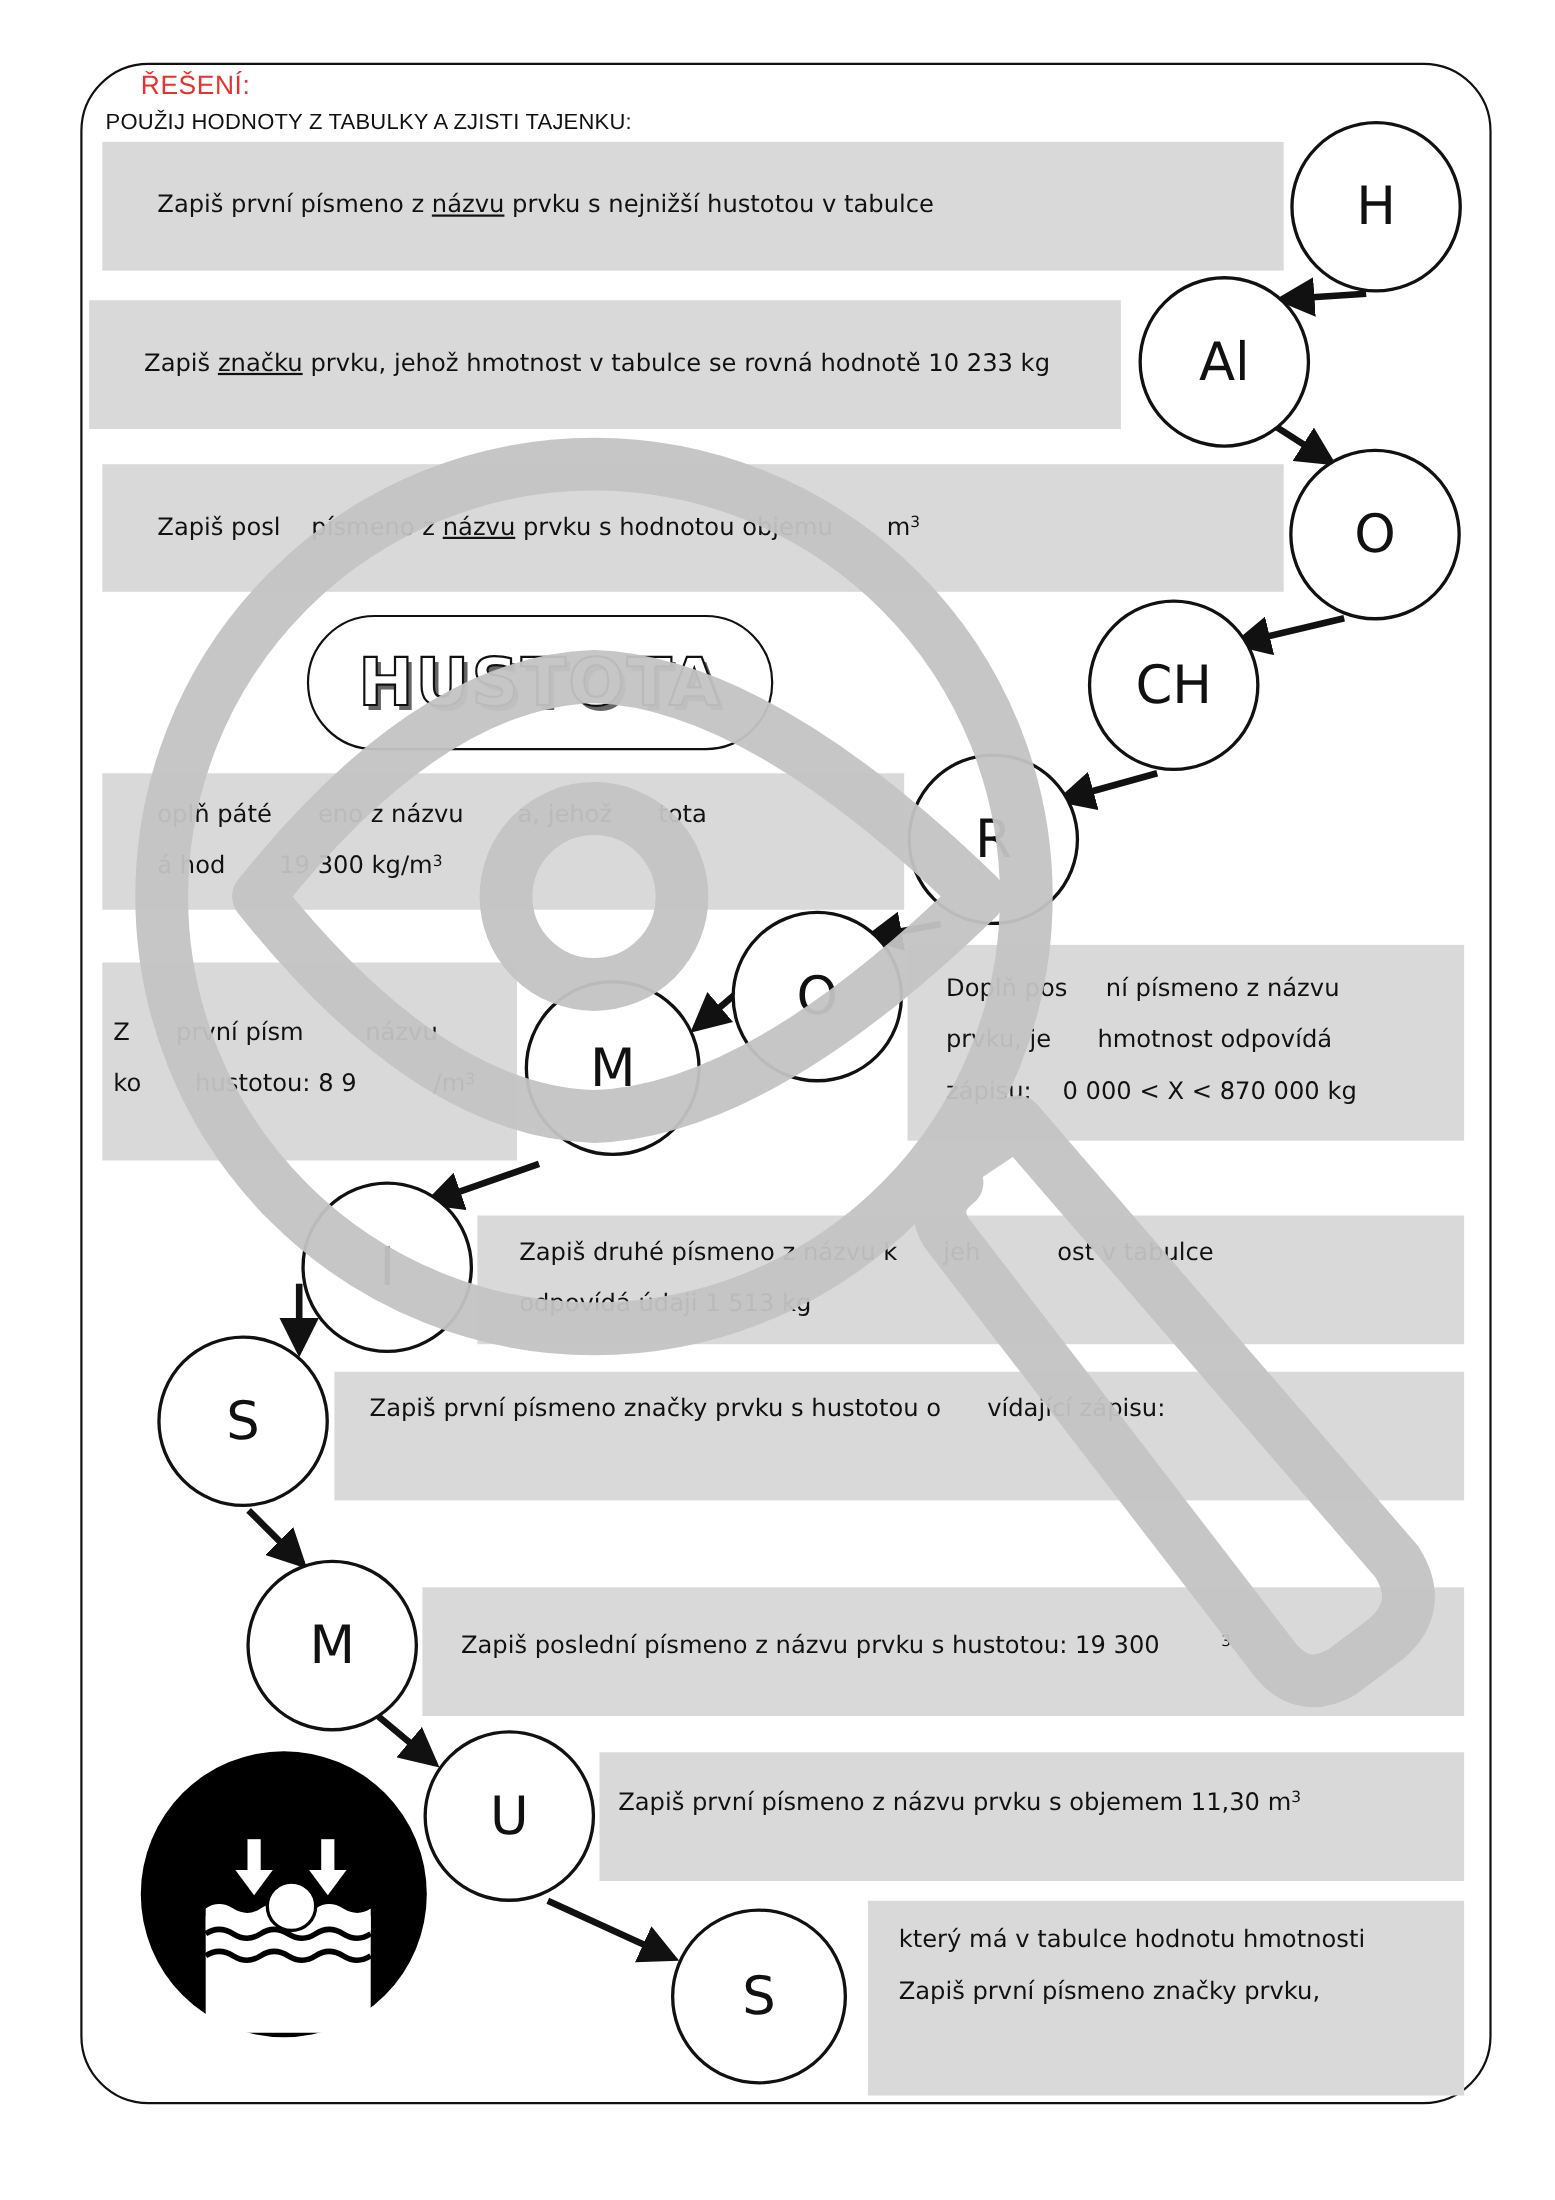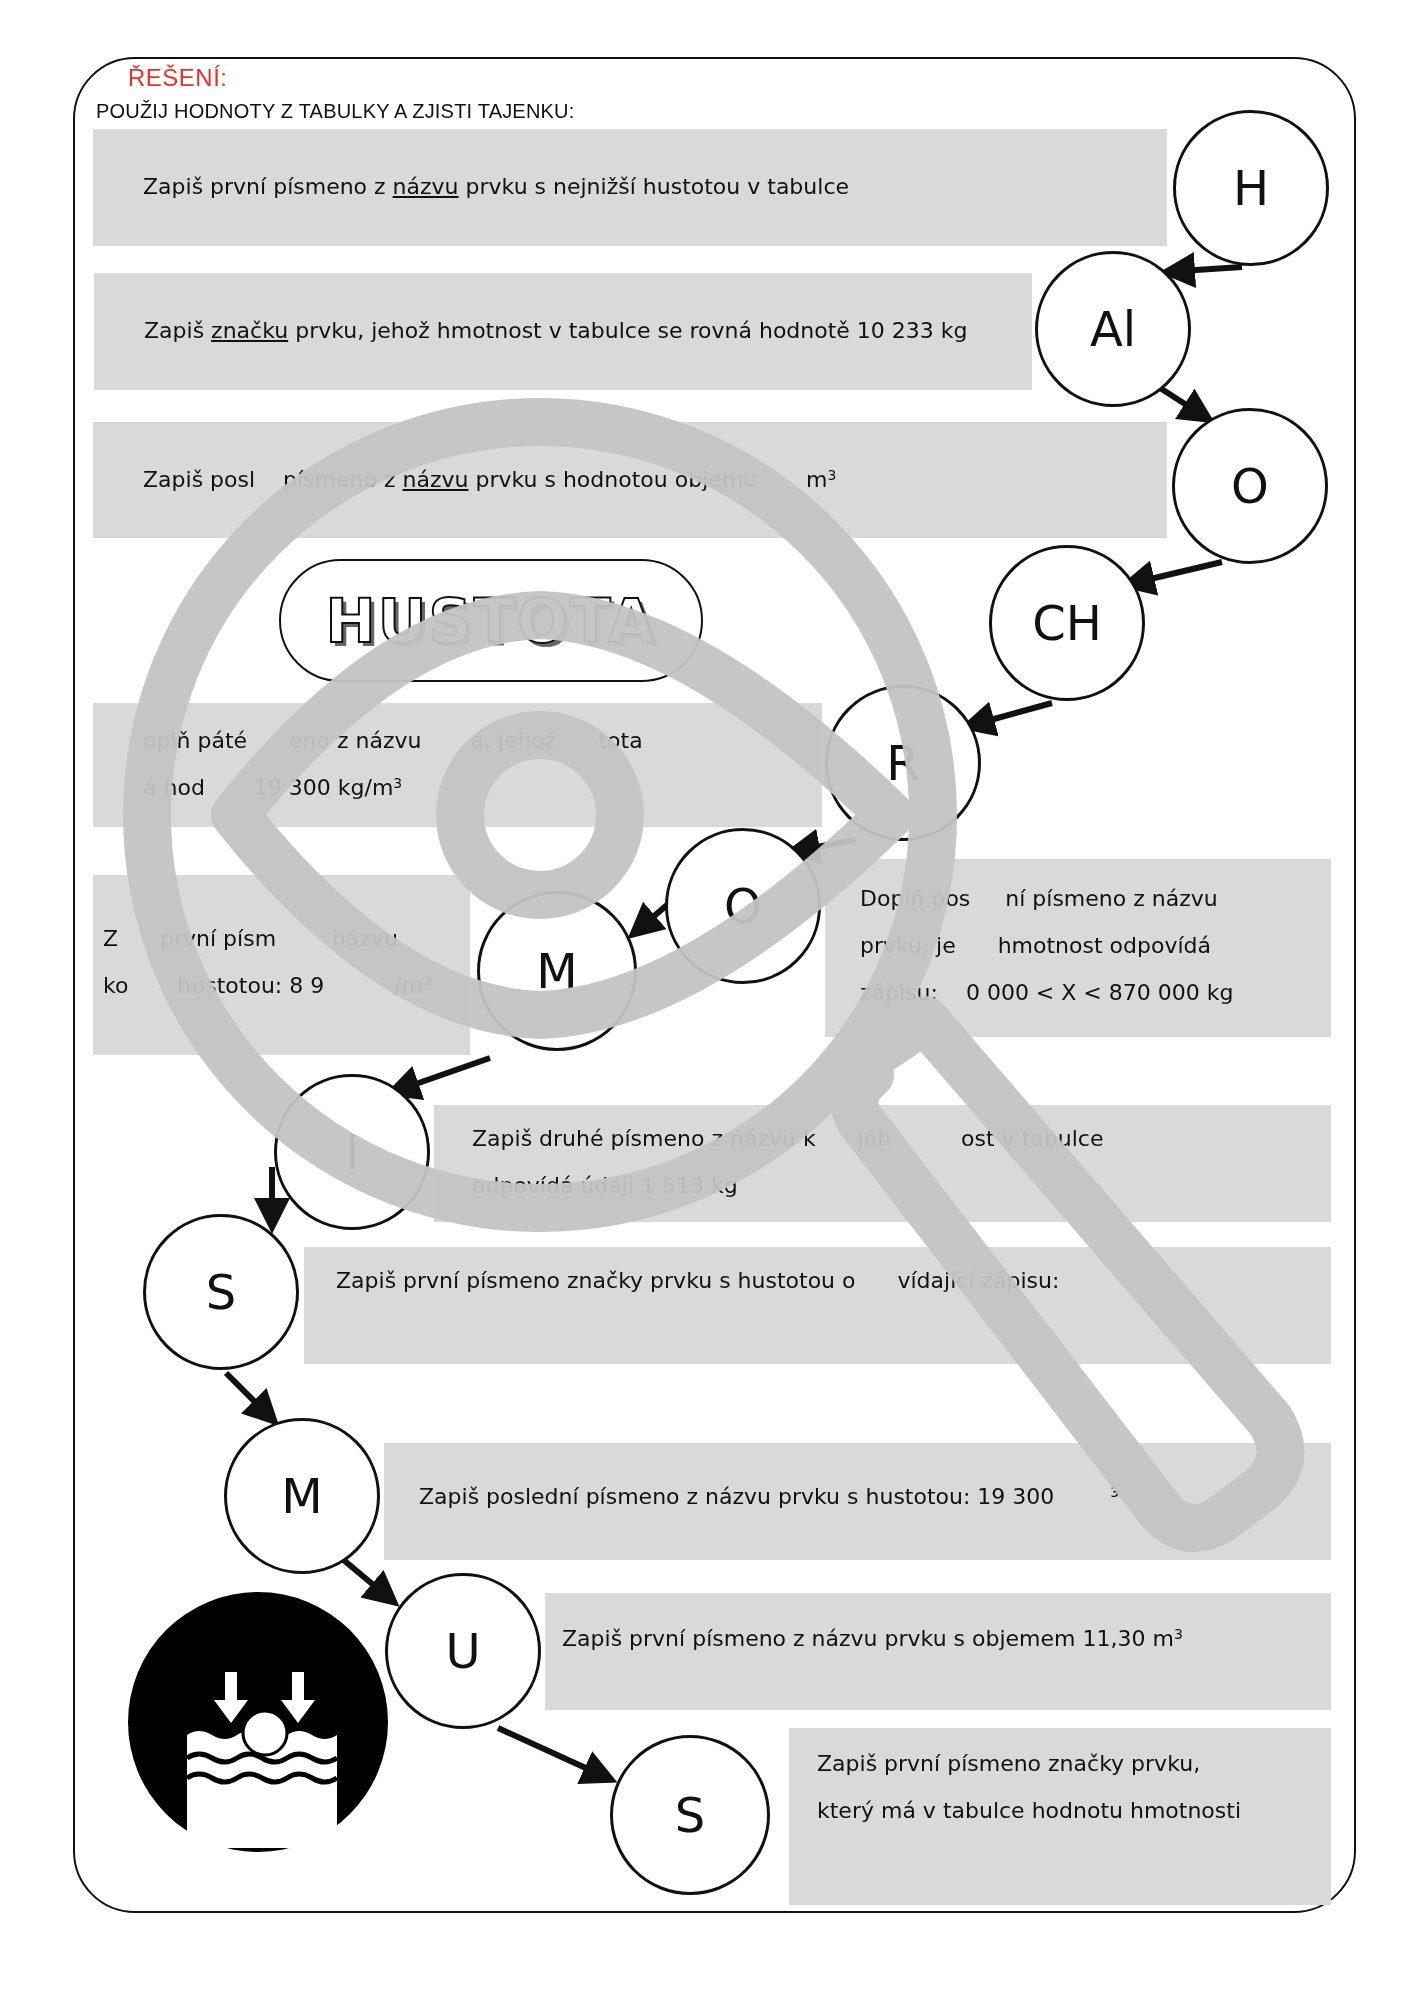--- a/index.html
+++ b/index.html
@@ -32,21 +32,21 @@
 
 <div class="frame"></div>
 
 <div class="heading-red">ŘEŠENÍ:</div>
 <div class="heading">POUŽIJ HODNOTY Z TABULKY A ZJISTI TAJENKU:</div>
 
 <div class="box" style="left:93px;top:129px;width:1074px;height:117px;">
   <div class="txt" style="left:50px;top:34px;"><span>Zapiš první písmeno z </span><span class="u">názvu</span><span> prvku s nejnižší hustotou v tabulce</span></div>
 </div>
 
-<div class="box" style="left:94px;top:273px;width:938px;height:117px;">
+<div class="box" style="left:81px;top:273px;width:938px;height:117px;">
   <div class="txt" style="left:50px;top:34px;"><span>Zapiš </span><span class="u">značku</span><span> prvku, jehož hmotnost v tabulce se rovná hodnotě 10 233 kg</span></div>
 </div>
 
 <div class="box" style="left:93px;top:422px;width:1074px;height:116px;">
   <div class="txt" style="left:50px;top:34px;white-space:pre;"><span>Zapiš posl    písmeno z </span><span class="u">názvu</span><span> prvku s hodnotou objemu       m</span><sup>3</sup></div>
 </div>
 
 <div class="badge">
     <span>HUSTOTA</span>
   </div>
@@ -74,22 +74,22 @@
 <div class="box" style="left:384px;top:1443px;width:947px;height:117px;">
   <div class="txt" style="left:35px;top:30px;white-space:pre;text-align:center;"><span>Zapiš poslední písmeno z názvu prvku s hustotou: 19 300        </span><sup>3</sup></div>
 </div>
 
 <div class="box" style="left:545px;top:1593px;width:786px;height:117px;">
   <div class="txt" style="left:17px;top:22px;white-space:pre;"><span>Zapiš první písmeno z názvu prvku s objemem 11,30 m</span><sup>3</sup></div>
 </div>
 
 <div class="box" style="left:789px;top:1728px;width:542px;height:177px;">
   <div class="txt" style="left:28px;top:12px;width:480px;">
+      <div>který má v tabulce hodnotu hmotnosti</div>
       <div>Zapiš první písmeno značky prvku,</div>
-      <div>který má v tabulce hodnotu hmotnosti</div>
     </div>
 </div>
 
 <svg class="layer" viewBox="0 0 1414 2000">
   <defs>
     <marker id="ah" markerWidth="6" markerHeight="6" refX="5" refY="3" orient="auto" markerUnits="strokeWidth">
       <path d="M0,0 L6,3 L0,6 Z" fill="#111"></path>
     </marker>
   </defs>
   <g stroke="#111" stroke-width="6" fill="none" marker-end="url(#ah)">

